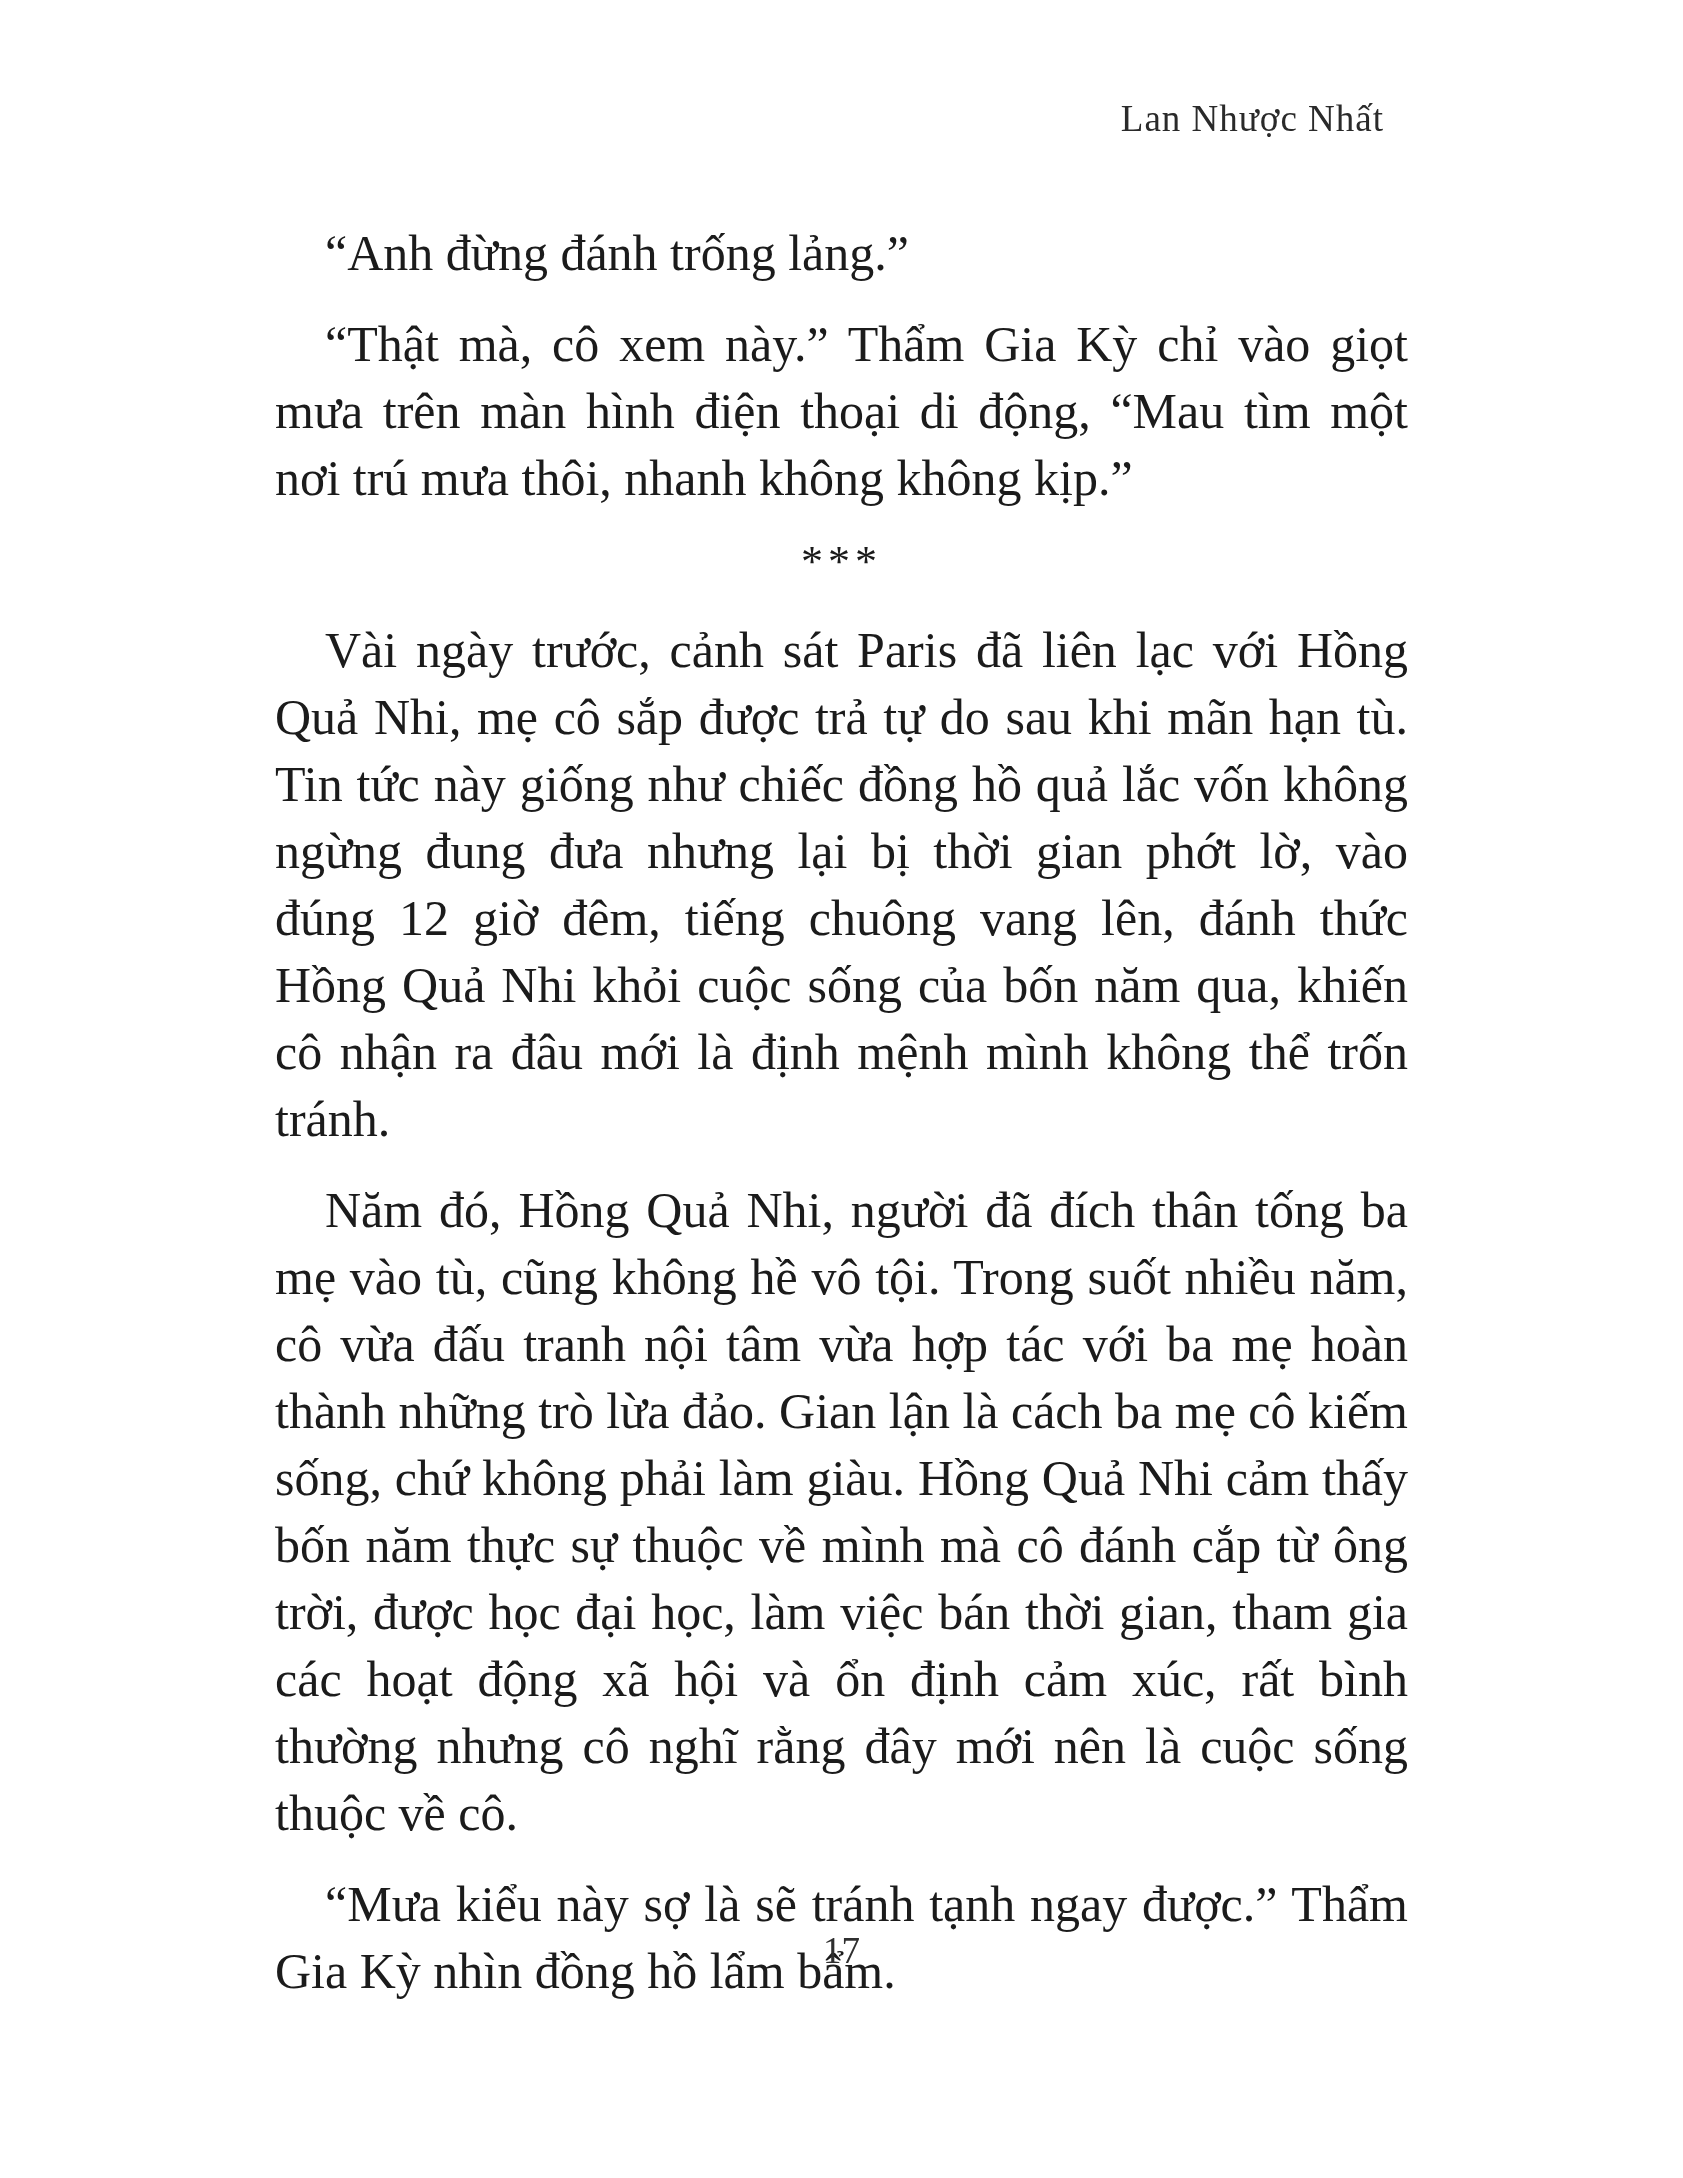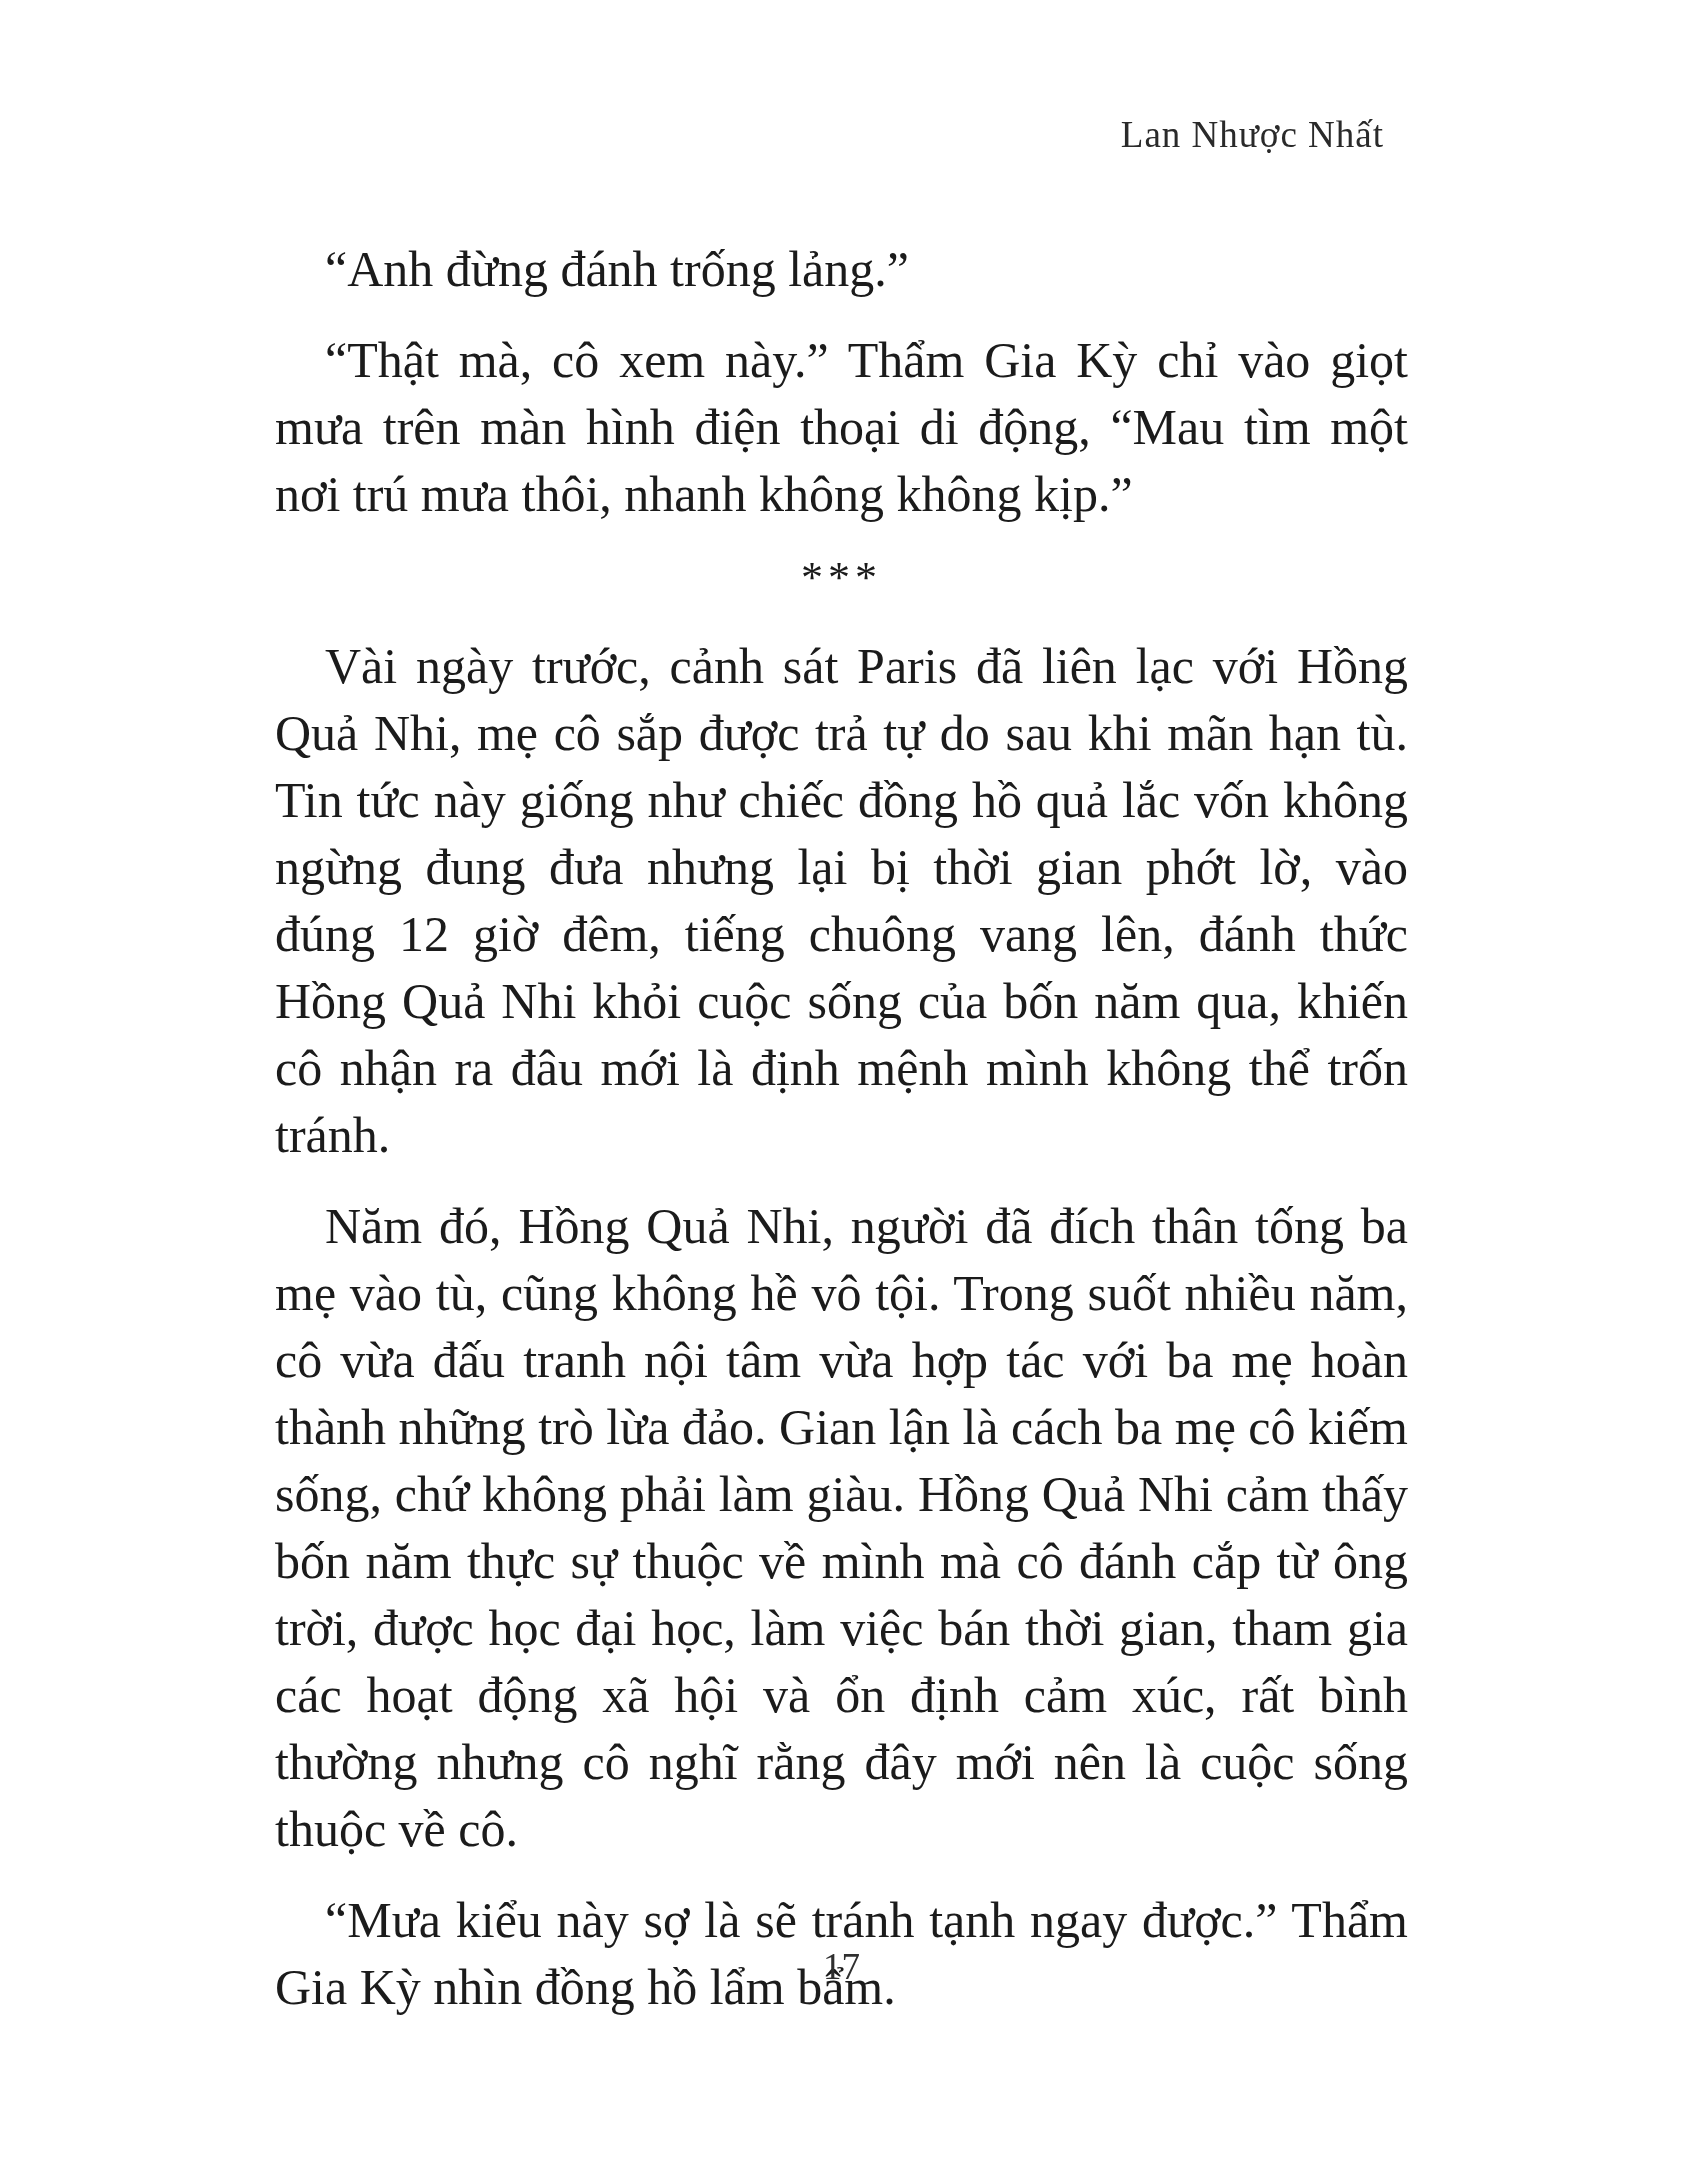--- a/index.html
+++ b/index.html
@@ -12,21 +12,20 @@
     height: 2178px;
     font-family: "Liberation Serif", "DejaVu Serif", serif;
     color: #1b1b1b;
     position: relative;
     overflow: hidden;
   }
   .page {
     position: absolute;
     inset: 0;
     background: #ffffff;
-    margin-top: 16px;
   }
   .running-header {
     position: absolute;
     top: 97px;
     left: 275px;
     width: 1109px;
     text-align: right;
     font-size: 37px;
     letter-spacing: 1px;
     color: #2a2a2a;

